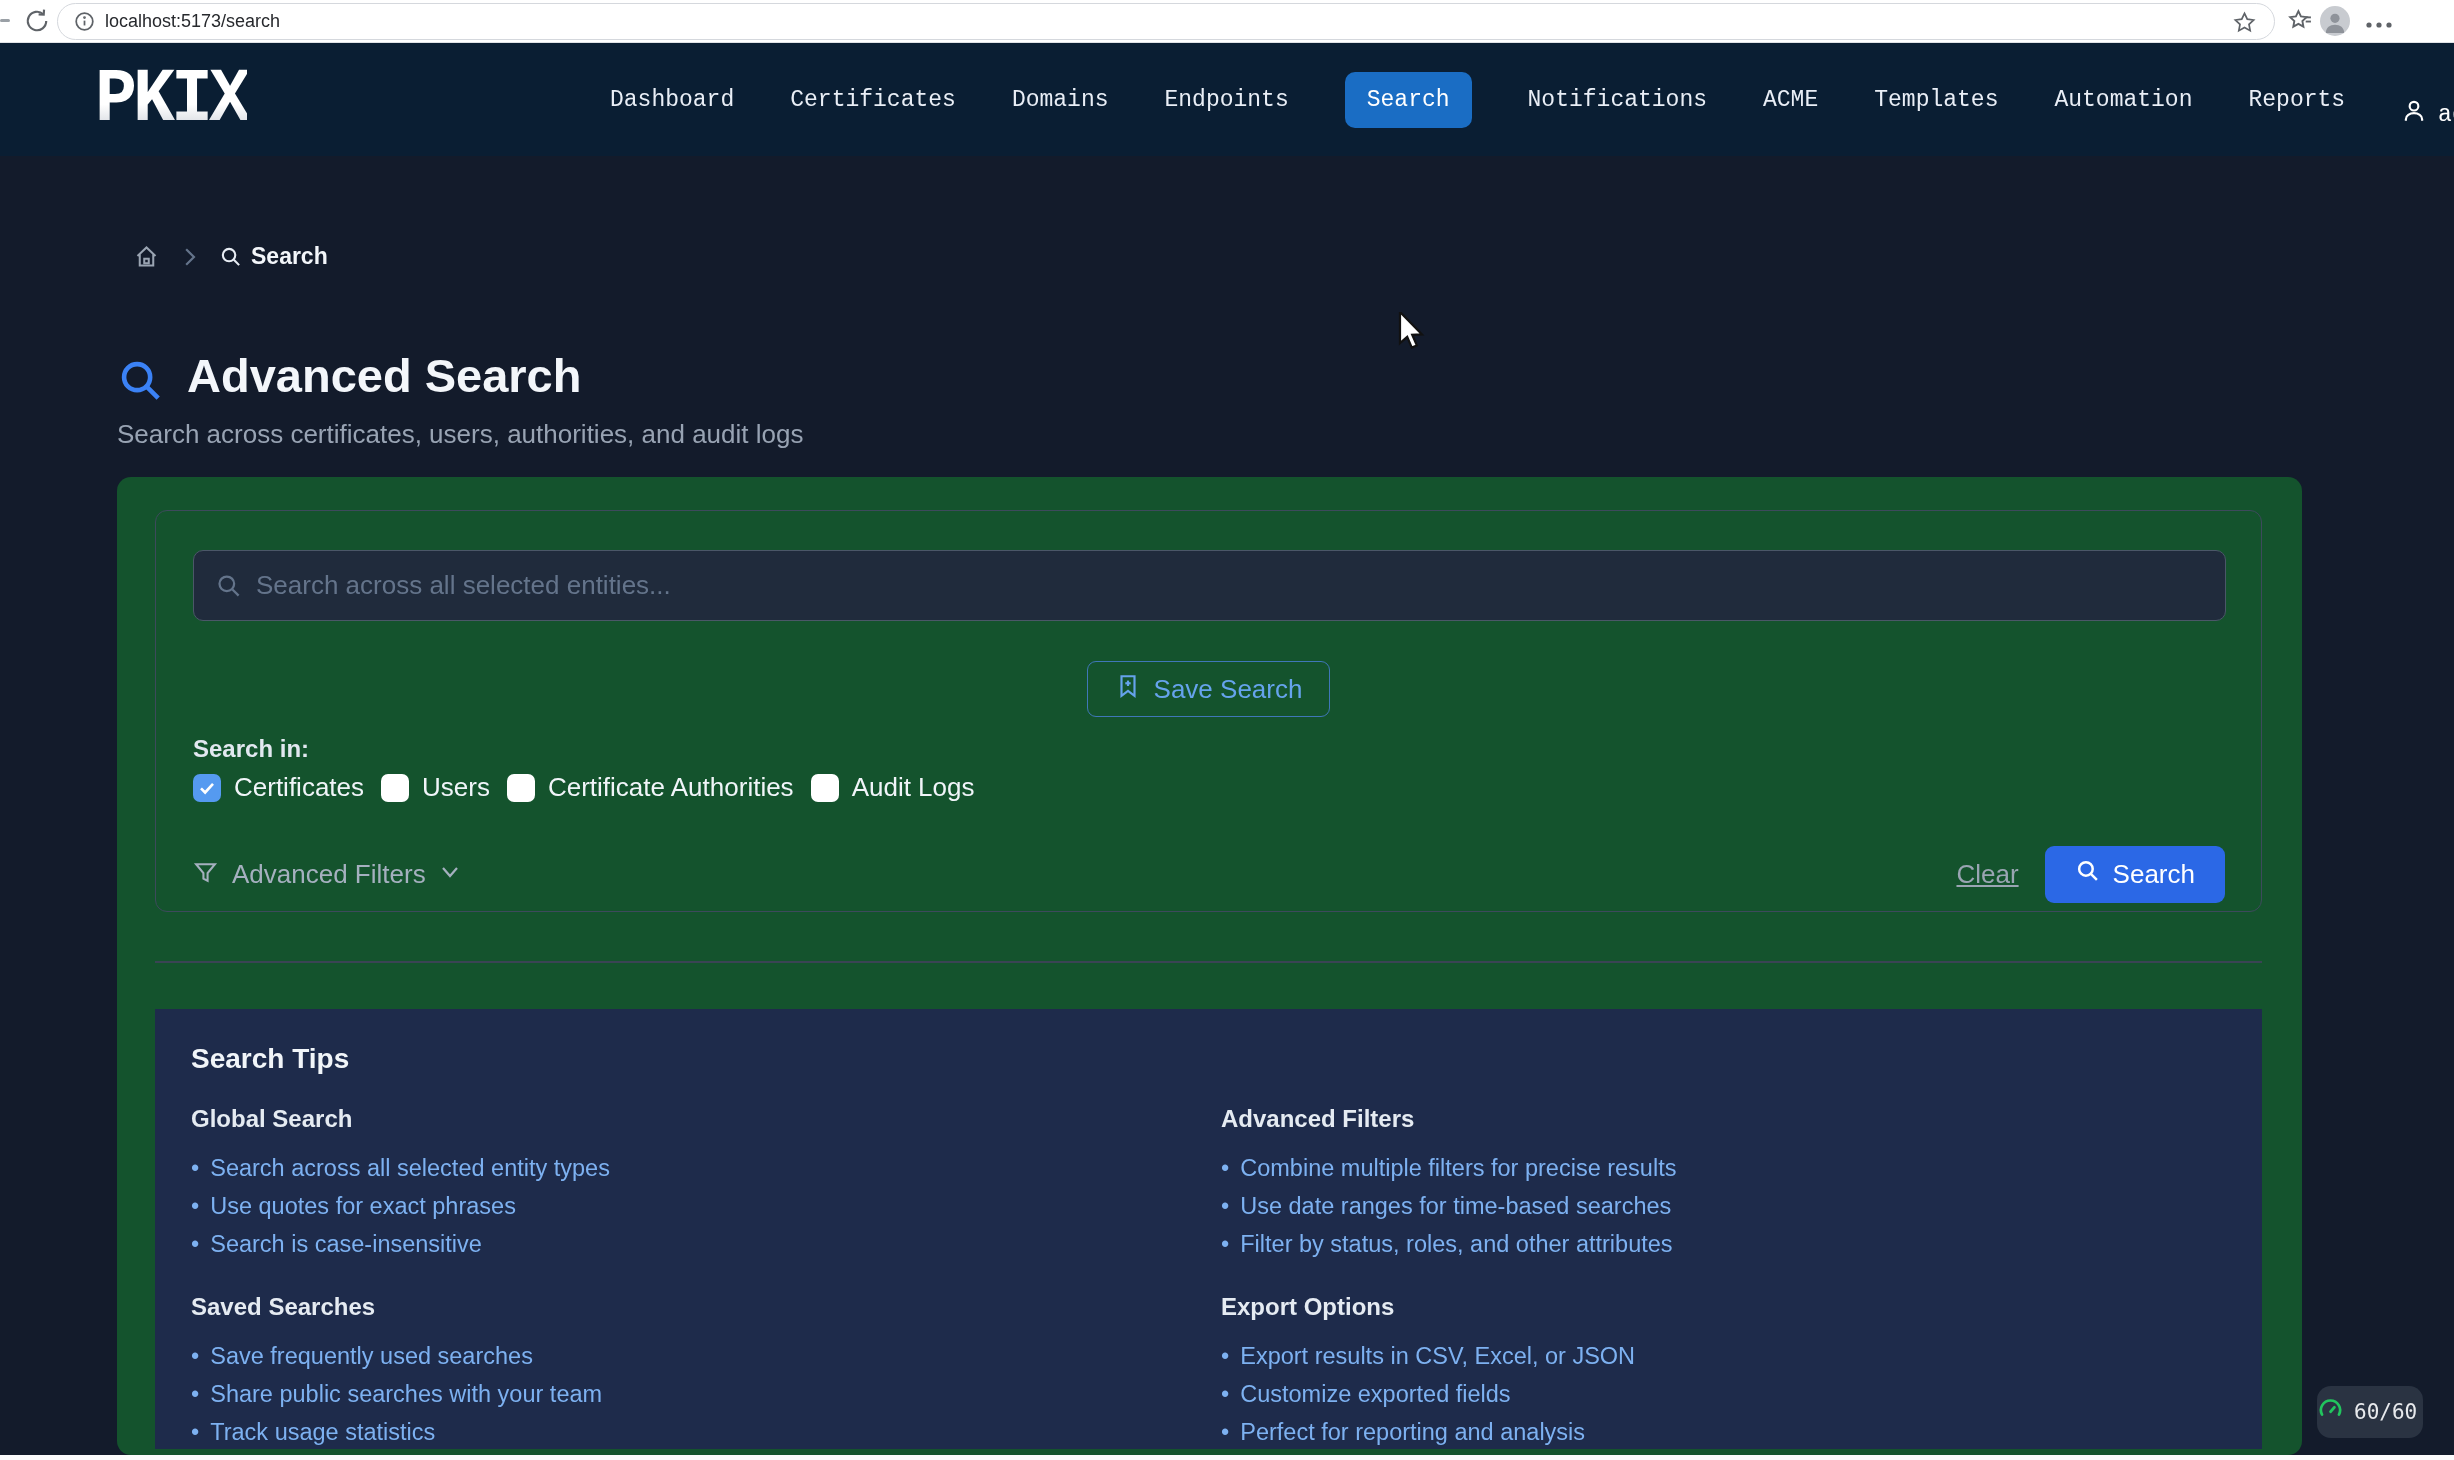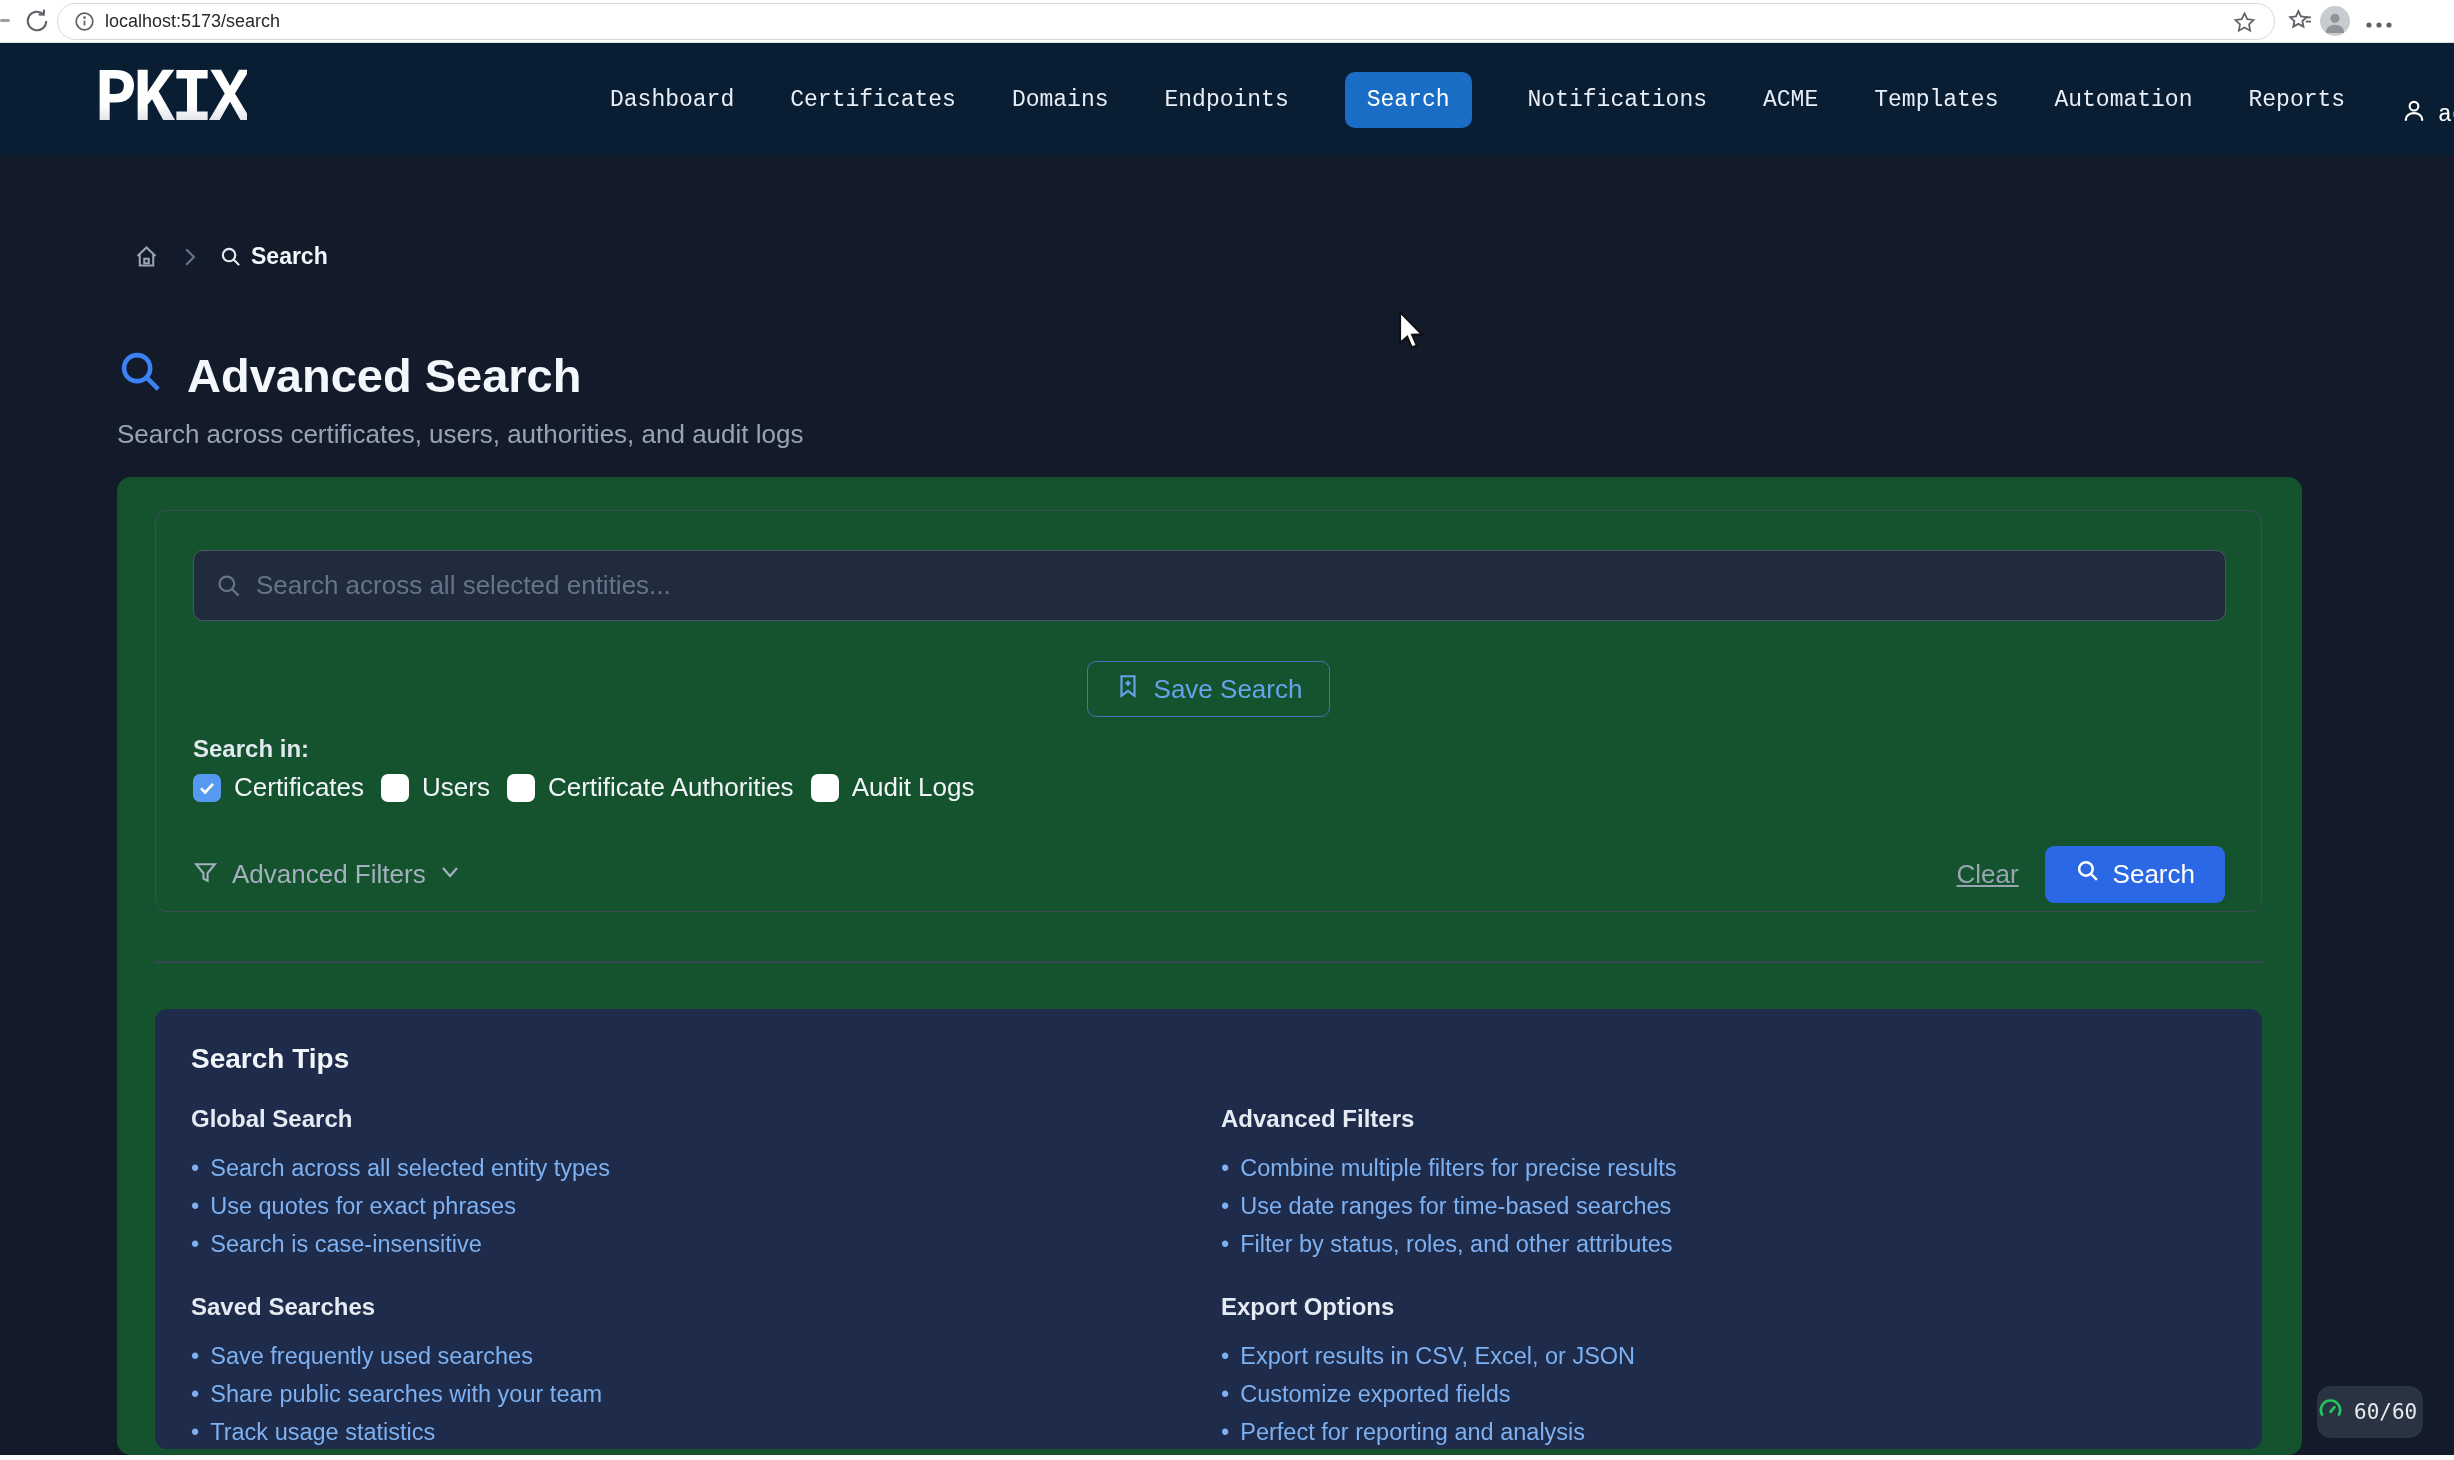--- a/index.html
+++ b/index.html
@@ -29,21 +29,21 @@
 
   
   .breadcrumb { position:absolute; left:133px; top:243px; display:flex; align-items:center; }
   .bc-home { color:#9aa4b2; display:flex; cursor:pointer; }
   .bc-chev { color:#64748b; margin:0 22px; display:flex; }
   .bc-search { color:#e8edf4; display:flex; }
   .bc-label { margin-left:9px; font-size:23px; font-weight:bold; color:#f3f6fa; }
 
   
   .page-header { position:absolute; left:117px; top:348px; }
-  .title-row { display:flex; align-items:flex-start; gap:24px; }
+  .title-row { display:flex; align-items:flex-end; gap:24px; }
   .title-row h1 { font-size:47px; font-weight:bold; color:#f3f6fa; }
   .title-icon { color:#3b82f6; display:flex; }
   .subtitle { margin-top:16px; font-size:26px; color:#98a3b3; }
 
   
   .card { position:absolute; left:117px; top:477px; width:2185px; height:978px; background:#14532d; border-radius:14px; }
   .form-card { position:absolute; left:38px; top:33px; width:2107px; height:402px; border:1px solid #3d4a5c; border-radius:12px; }
   .search-wrap { position:absolute; left:37px; top:39px; width:2033px; height:71px; }
   .search-input { width:100%; height:100%; background:#202b3c; border:1px solid #4b5768; border-radius:10px; color:#cbd5e1; font-size:26px; padding:0 20px 0 62px; font-family:"Liberation Sans",sans-serif; outline:none; }
   .search-input::placeholder { color:#64748b; }
@@ -59,21 +59,21 @@
   .filters-row { position:absolute; left:37px; right:36px; top:334px; height:58px; display:flex; justify-content:space-between; align-items:center; }
   .adv-toggle { display:flex; align-items:center; gap:14px; color:#a5b0bf; cursor:pointer; }
   .adv-toggle .lbl { font-size:26px; }
   .actions { display:flex; align-items:center; gap:26px; }
   .clear-link { font-size:26px; color:#9aa5b3; cursor:pointer;text-decoration:underline; }
   .search-btn { display:flex; align-items:center; gap:13px; height:57px; padding:0 30px; background:#2b68e6; border:none; border-radius:9px; color:#fff; font-size:26px; font-family:"Liberation Sans",sans-serif; cursor:pointer; }
 
   .divider { position:absolute; left:38px; top:484px; width:2107px; height:2px; background:#3a4454; }
 
   
-  .tips-card { position:absolute; left:38px; top:532px; width:2107px; height:440px; background:#1e2b4b; border-radius:12px; padding:34px 0 0 36px; }
+  .tips-card { position:absolute; left:38px; top:532px; width:2107px; height:440px; background:#1e2b4b; border-radius:0; padding:34px 0 0 36px; }
   .tips-card h2 { font-size:28px; font-weight:bold; color:#f1f5f9; }
   .tips-grid { margin-top:30px; display:grid; grid-template-columns:1030px 1fr; }
   .tip-section h3 { font-size:24px; font-weight:600; color:#e5ebf2; margin-bottom:16px; }
   .tip-section ul { list-style:none; margin-bottom:30px; }
   .tip-section li { font-size:23.5px; color:#7db1f1; line-height:38px; cursor:pointer; }
   .tip-section li::before { content:"\2022"; margin-right:11px; }
 
   
   .status-badge { position:absolute; left:2317px; top:1386px; width:106px; height:52px; background:#2a3342; border-radius:14px; display:flex; align-items:center; justify-content:flex-start; gap:10px; }
   .status-badge span { font-family:"DejaVu Sans Mono",monospace; font-size:21px; color:#e8eaed; }

